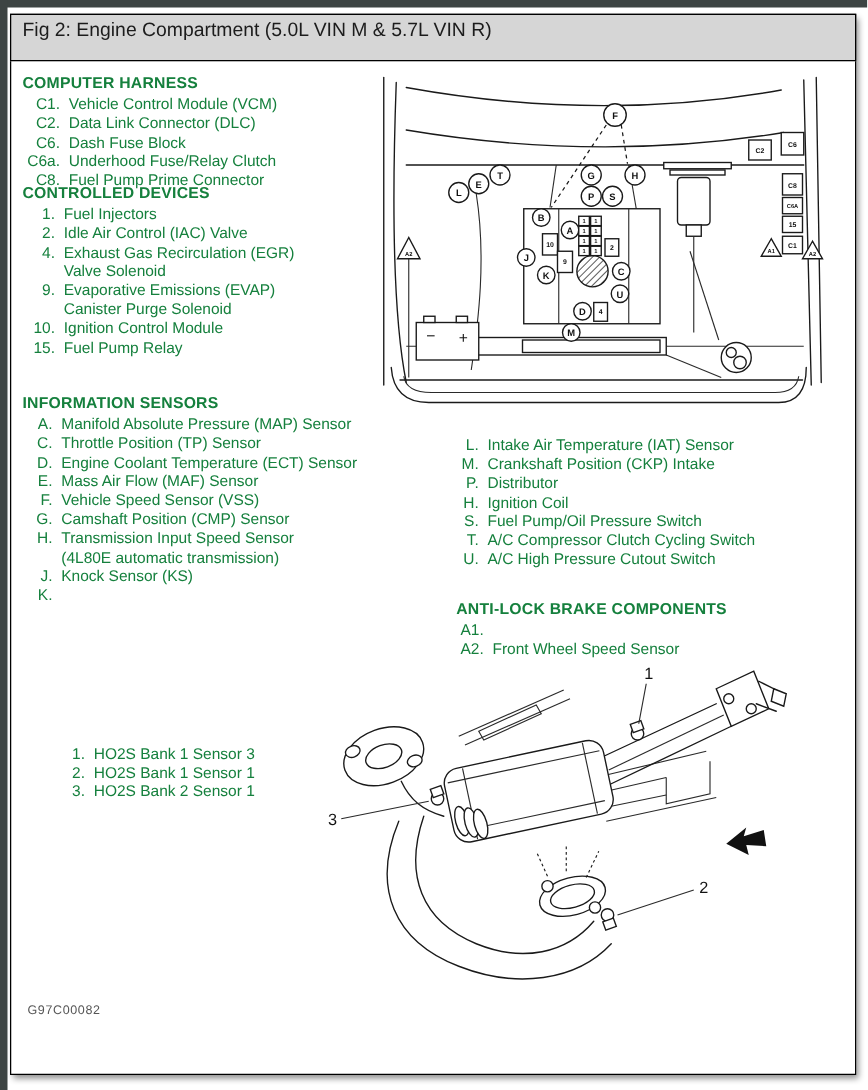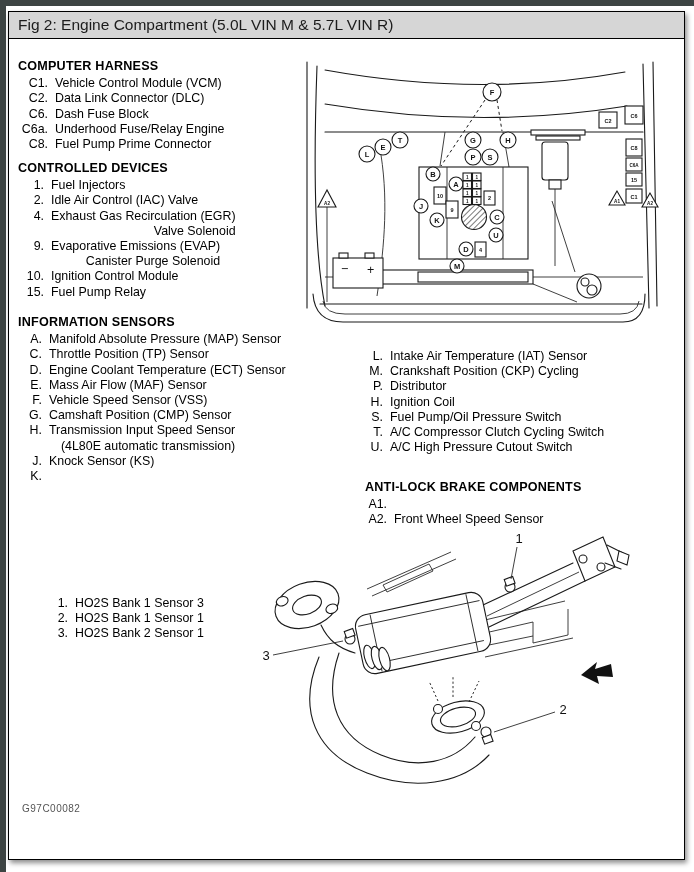--- a/index.html
+++ b/index.html
@@ -2,34 +2,34 @@
 <html><head>
 <meta charset="utf-8">
 <style>
   html,body{margin:0;padding:0;background:#fff;}
   .screen{position:relative;width:694px;height:872px;background:#fff;overflow:hidden;
           font-family:"Liberation Sans",sans-serif;color:#1b1b1b;}
   .frame-top{position:absolute;left:0;top:0;width:694px;height:6px;background:#3d4443;}
   .frame-left{position:absolute;left:0;top:0;width:6px;height:872px;background:#3d4443;}
   .card{position:absolute;left:8px;top:11px;width:677px;height:849px;background:#fff;
         border:1px solid #000;box-shadow:2px 3px 5px rgba(0,0,0,.45);box-sizing:border-box;}
-  .titlebar{position:absolute;left:8px;top:11px;width:677px;height:28px;background:#d6d6d6;
+  .titlebar{position:absolute;left:8px;top:11px;width:677px;height:38px;background:#d6d6d6;
         border:1px solid #000;box-sizing:border-box;line-height:25px;padding-left:9px;
         font-size:15.5px;color:#1c1c1c;}
-  .list{position:absolute;font-size:12.4px;line-height:15.2px;color:#000000;}
+  .list{position:absolute;font-size:12.4px;line-height:15.2px;color:#15803d;}
   .heading{font-weight:bold;font-size:12.6px;margin-bottom:2px;letter-spacing:.2px;}
   .row{display:flex;}
   .num{flex:none;text-align:right;margin-right:7px;}
   .harness .num{width:30px;}
   .devices .num{width:26px;}
   .sensors .num{width:24px;}
   .rightlist .num{width:18px;}
   .abs .num{width:22px;}
   .ho2s .num{width:16px;}
-  .txt{white-space:pre-line;text-align:right;}
+  .txt{white-space:pre-line;}
   .caption{position:absolute;font-weight:bold;font-size:12.6px;text-align:center;}
   .figcode{position:absolute;font-size:10px;color:#555;letter-spacing:.5px;}
   svg{position:absolute;}
   .ln{stroke:#1a1a1a;fill:none;stroke-width:1.1;stroke-linecap:round;}
   .lnthin{stroke:#2a2a2a;fill:none;stroke-width:.9;}
   .dash{stroke:#1a1a1a;fill:none;stroke-width:1;stroke-dasharray:3,3;}
   .dash2{stroke:#1a1a1a;fill:none;stroke-width:.9;stroke-dasharray:2.2,2.2;}
   .co{fill:#fff;stroke:#1a1a1a;stroke-width:1.1;}
   .bx{fill:#fff;stroke:#1a1a1a;stroke-width:1.1;}
   .ct{font:bold 7.5px "Liberation Sans",sans-serif;fill:#111;text-anchor:middle;}
@@ -57,29 +57,29 @@
     <div class="row">
         <span class="num">C2.</span>
         <span class="txt">Data Link Connector (DLC)</span>
       </div>
     <div class="row">
         <span class="num">C6.</span>
         <span class="txt">Dash Fuse Block</span>
       </div>
     <div class="row">
         <span class="num">C6a.</span>
-        <span class="txt">Underhood Fuse/Relay Engine</span>
+        <span class="txt">Underhood Fuse/Relay Clutch</span>
       </div>
     <div class="row">
         <span class="num">C8.</span>
         <span class="txt">Fuel Pump Prime Connector</span>
       </div>
   </div>
 
-  <div class="list devices" style="left:18px;top:161px">
+  <div class="list devices" style="left:18px;top:147px">
     <div class="heading">CONTROLLED DEVICES</div>
     <div class="row">
         <span class="num">1.</span>
         <span class="txt">Fuel Injectors</span>
       </div>
     <div class="row">
         <span class="num">2.</span>
         <span class="txt">Idle Air Control (IAC) Valve</span>
       </div>
     <div class="row">
@@ -143,21 +143,21 @@
   </div>
 
 
   <div class="list rightlist" style="left:365px;top:349px">
     <div class="row">
         <span class="num">L.</span>
         <span class="txt">Intake Air Temperature (IAT) Sensor</span>
       </div>
     <div class="row">
         <span class="num">M.</span>
-        <span class="txt">Crankshaft Position (CKP) Cycling</span>
+        <span class="txt">Crankshaft Position (CKP) Intake</span>
       </div>
     <div class="row">
         <span class="num">P.</span>
         <span class="txt">Distributor</span>
       </div>
     <div class="row">
         <span class="num">H.</span>
         <span class="txt">Ignition Coil</span>
       </div>
     <div class="row">

